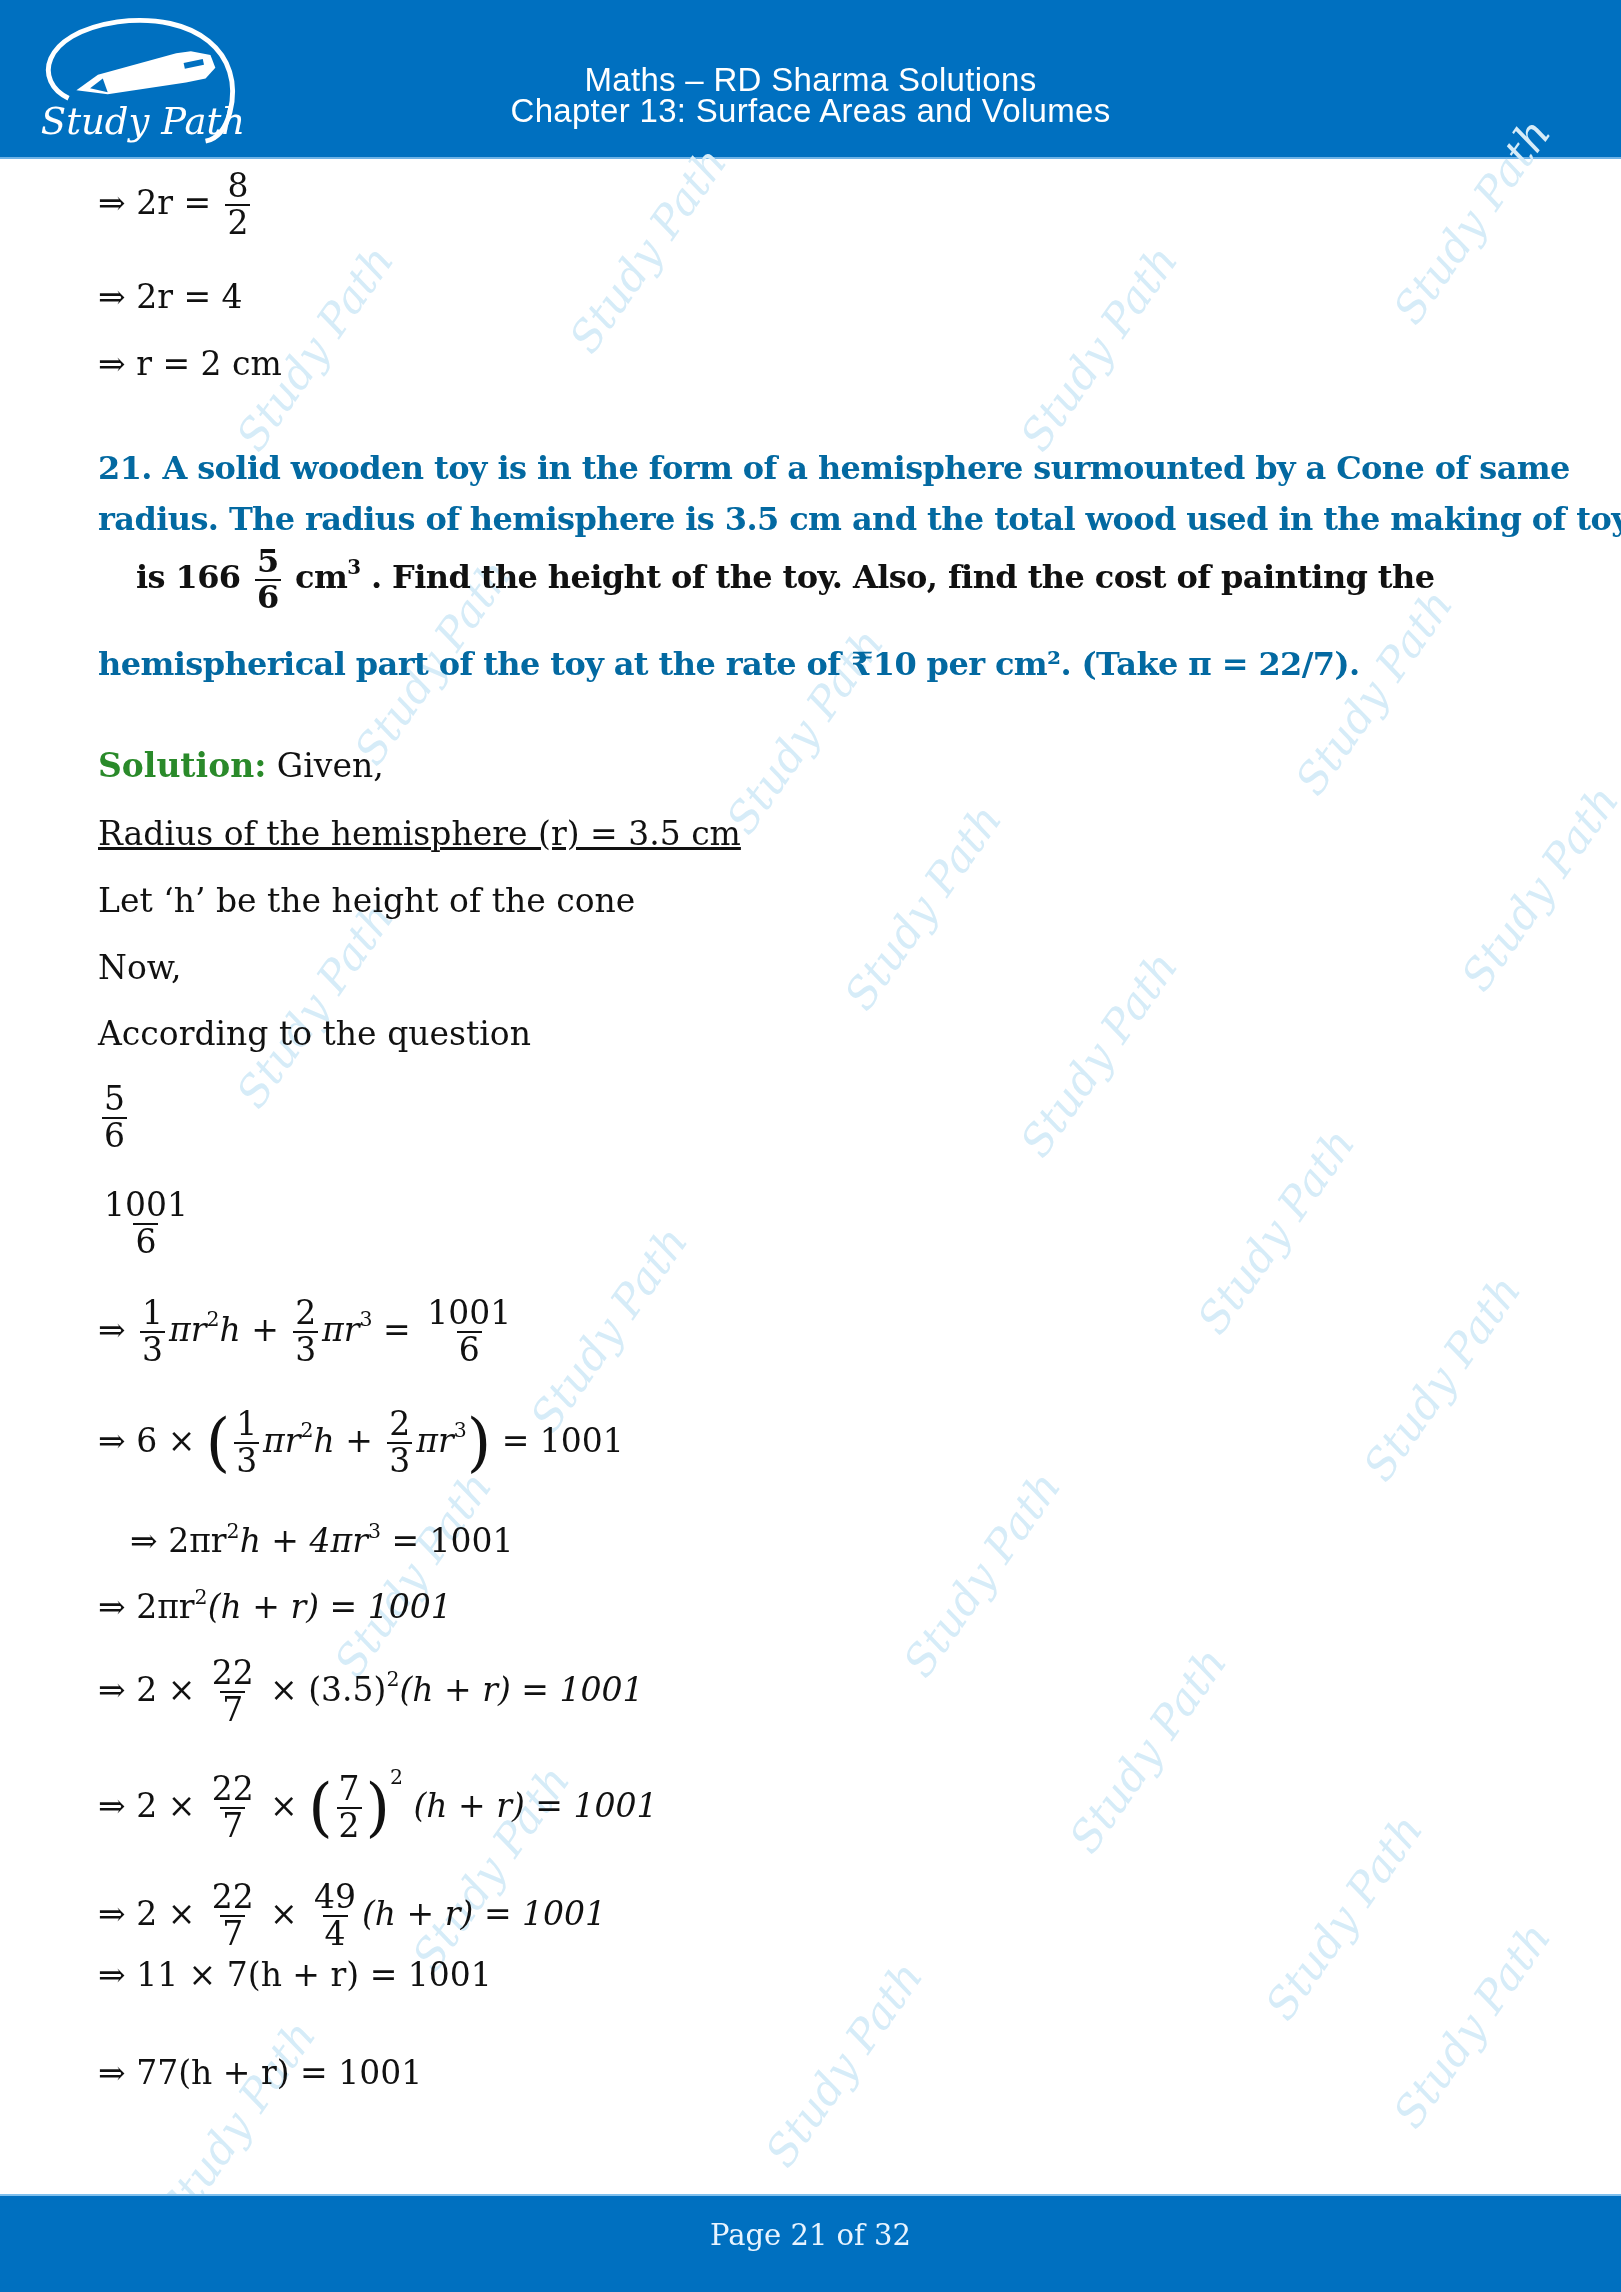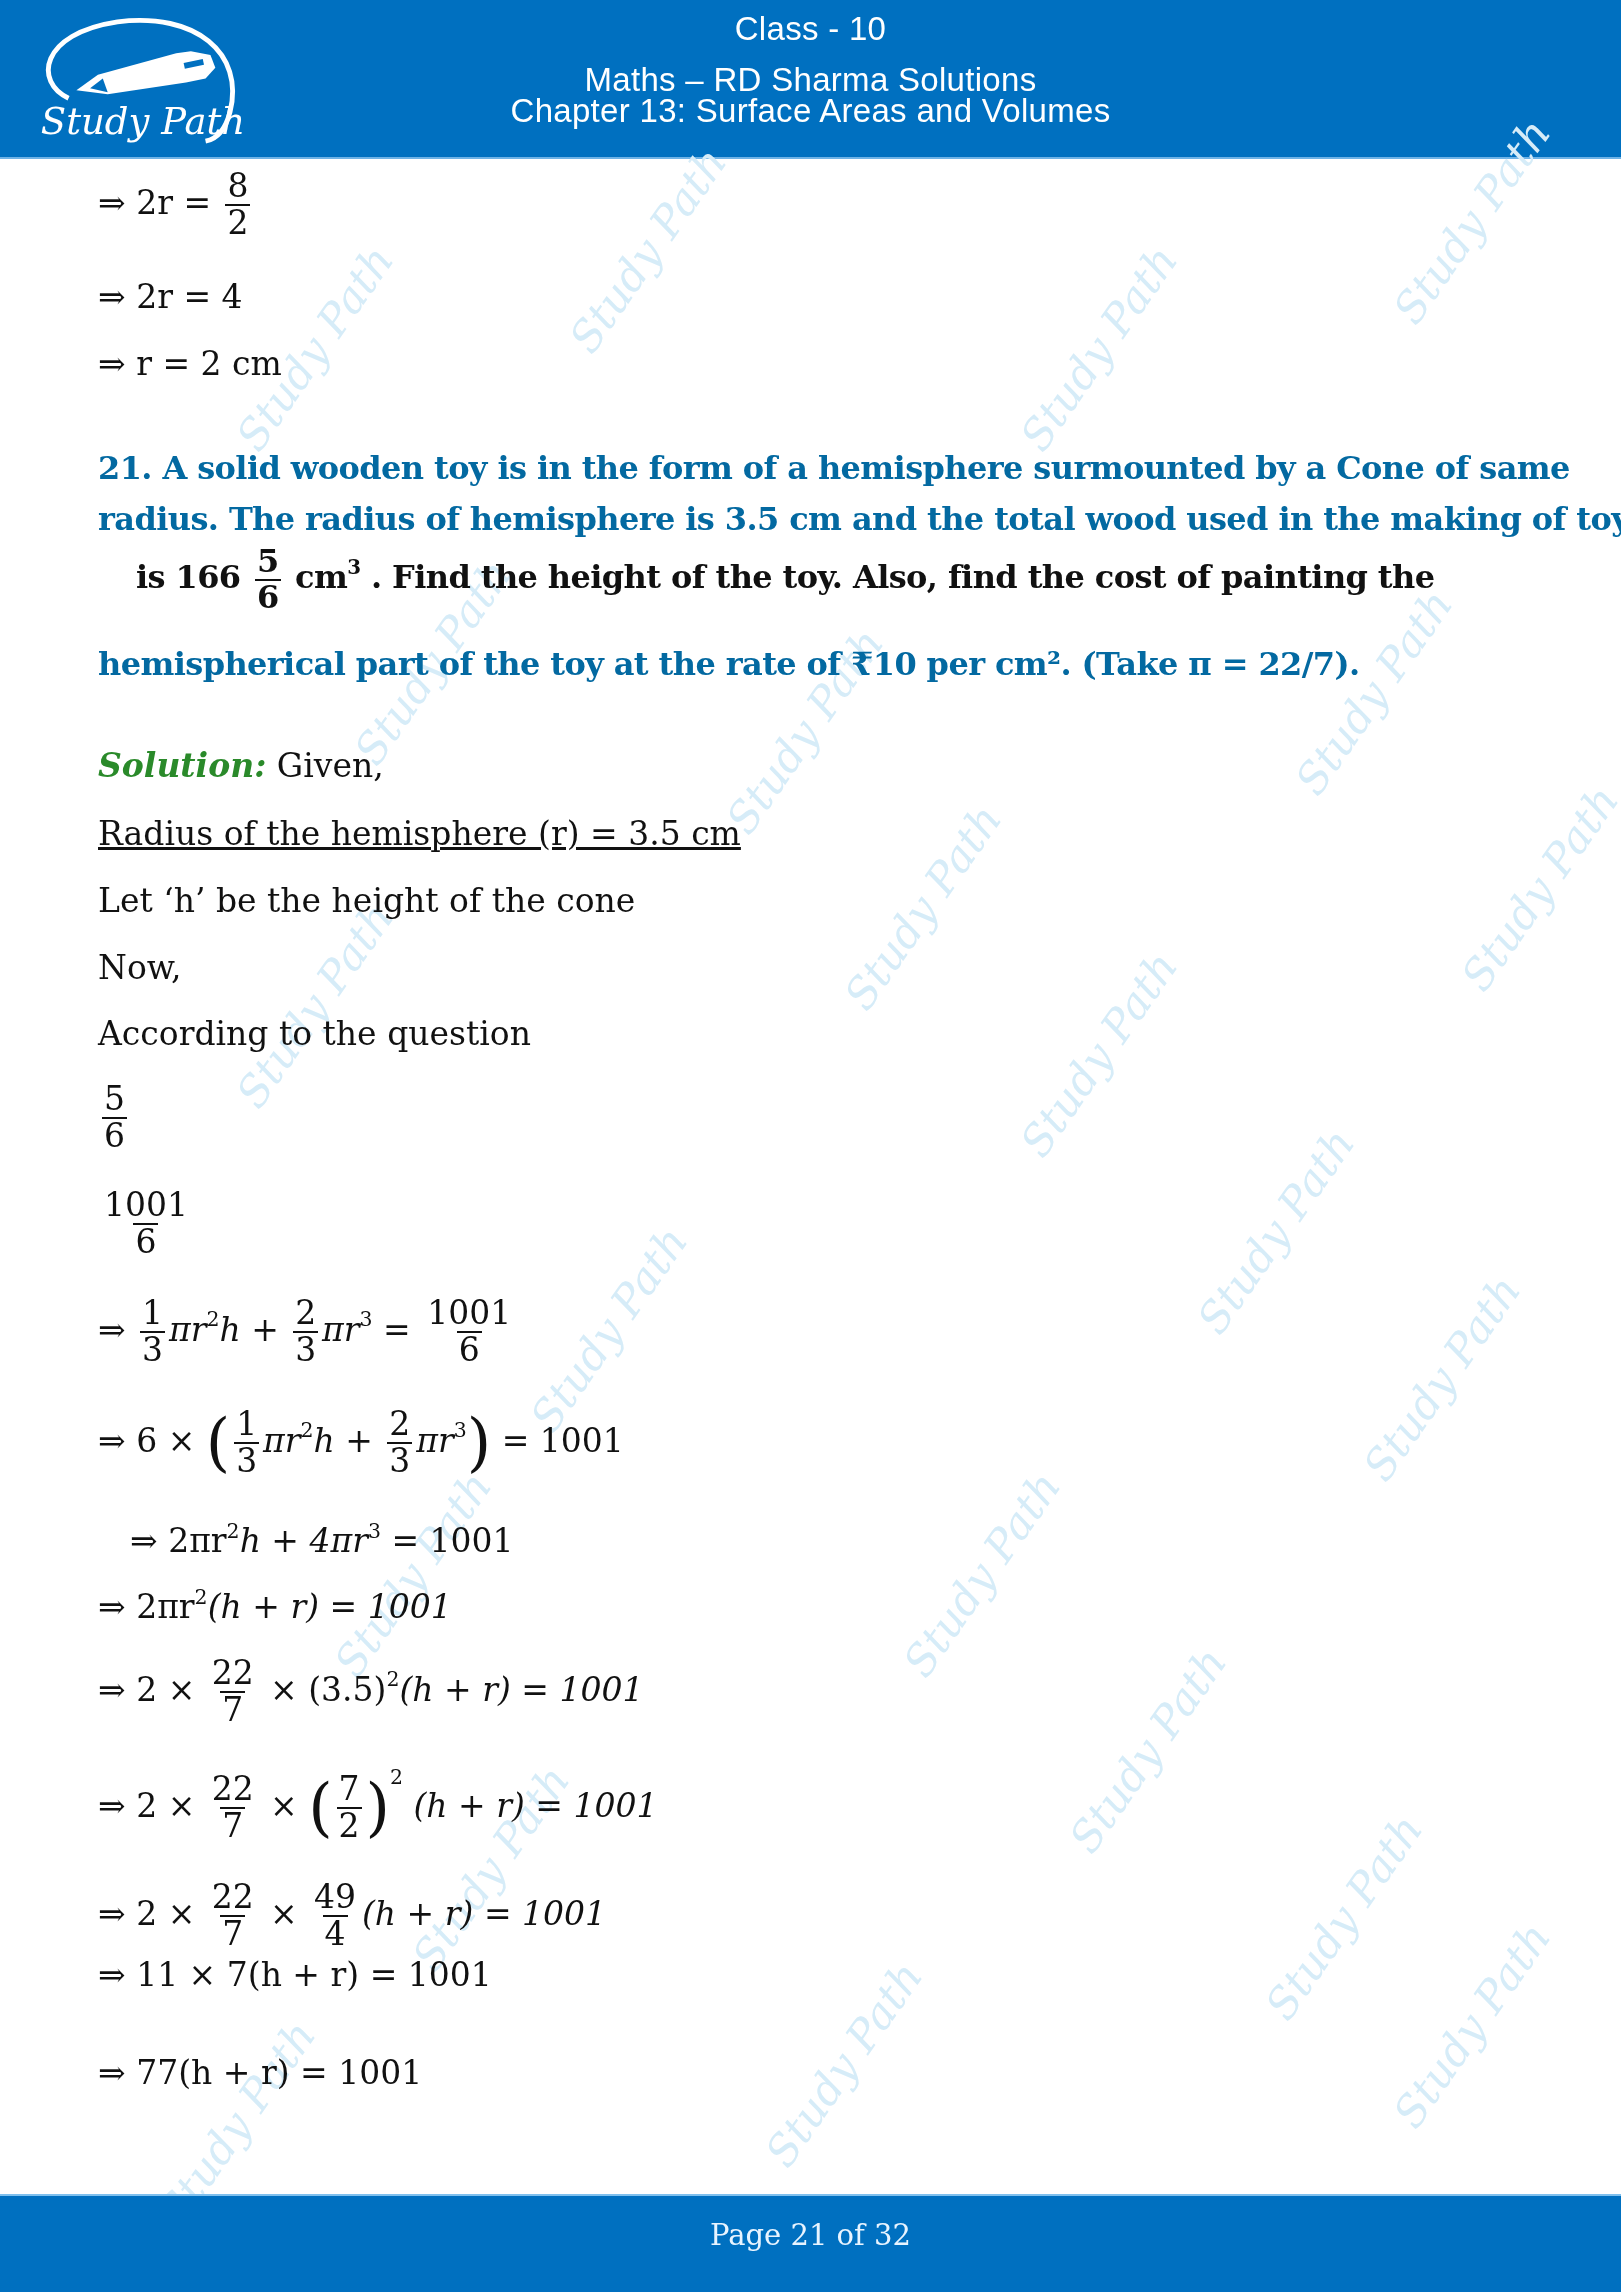--- a/index.html
+++ b/index.html
@@ -40,37 +40,36 @@
     .math { font-family: "DejaVu Serif", serif; }
     .it { font-style: italic; }
     .frac { display: inline-flex; flex-direction: column; align-items: center; vertical-align: middle; margin: 0 3.9px; }
     .frac .num { display: block; line-height: 1.05; padding: 0 2px; }
     .frac .den { display: block; line-height: 1.05; padding: 0 2px; border-top: 2px solid #111; }
     sup { font-size: 0.62em; vertical-align: 0.7em; line-height: 0; }
     .question {
       position: absolute; left: 0; font-family: "DejaVu Serif", serif; font-weight: bold;
       font-size: 32px; color: #0369a1; white-space: nowrap; letter-spacing: -0.6px;
     }
-    .sol-label { color: #2a8a2a; font-weight: bold; font-style: italic; }
+    .sol-label { color: #2a8a2a; font-weight: bold; }
     .big-paren { font-size: 1.9em; vertical-align: middle; font-weight: 200; line-height: 0.8; }
   </style>
 </head>
 <body>
 
 <div class="header">
   <div class="logo">
     <svg width="221" height="137" viewBox="0 0 225 140">
       <path d="M40 86 C 5 70, 10 20, 90 8 C 170 -2, 220 40, 205 100 C 200 120, 190 128, 180 130" fill="none" stroke="#fff" stroke-width="5"></path>
       <path d="M48 78 L70 62 L150 40 L165 38 L185 42 L190 55 L180 66 L160 70 L80 82 Z" fill="#fff"></path>
       <path d="M62 76 L75 66 L80 80 Z" fill="#0070c0"></path>
       <rect x="158" y="48" width="20" height="6" fill="#0070c0" transform="rotate(-12 168 51)"></rect>
     </svg>
     <span class="logo-text">Study Path</span>
   </div>
-  <div class="line l1">Class - 10</div>
   <div class="line l2">Maths – RD Sharma Solutions</div>
   <div class="line l3">Chapter 13: Surface Areas and Volumes</div>
 </div>
 
 <div>
   <div class="watermark" style="left:196px;top:323px;">Study Path</div>
   <div class="watermark" style="left:529px;top:225px;">Study Path</div>
   <div class="watermark" style="left:980px;top:323px;">Study Path</div>
   <div class="watermark" style="left:1353px;top:196px;">Study Path</div>
   <div class="watermark" style="left:314px;top:637px;">Study Path</div>

